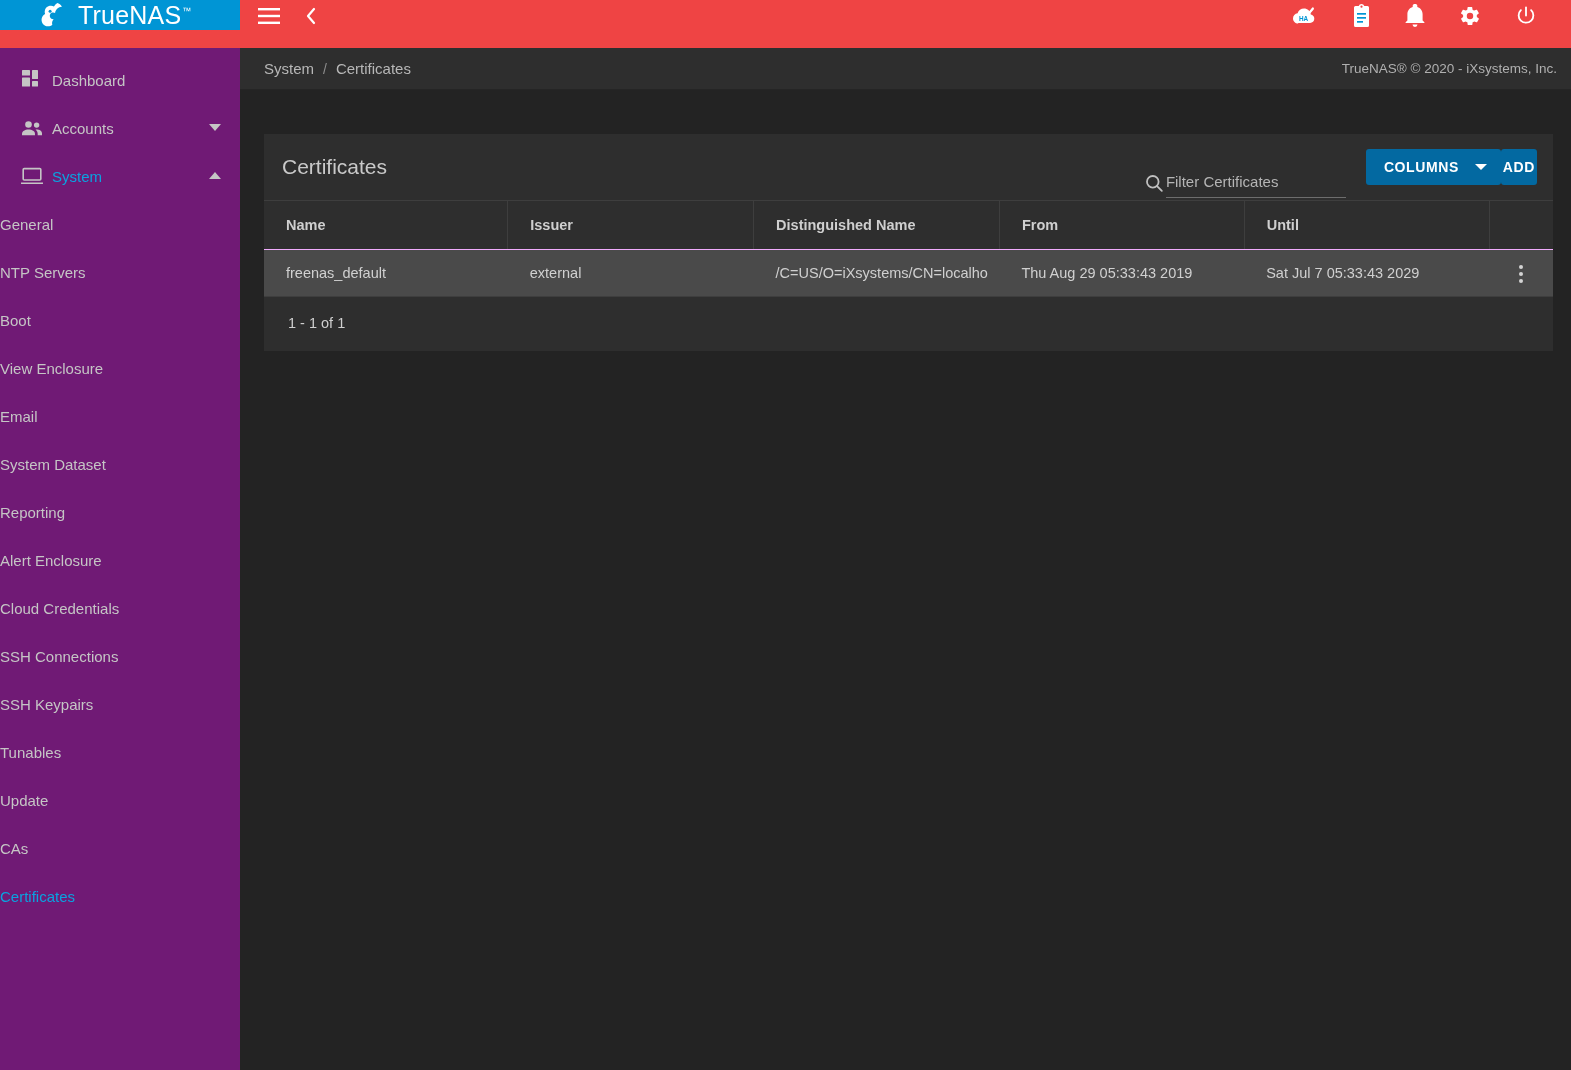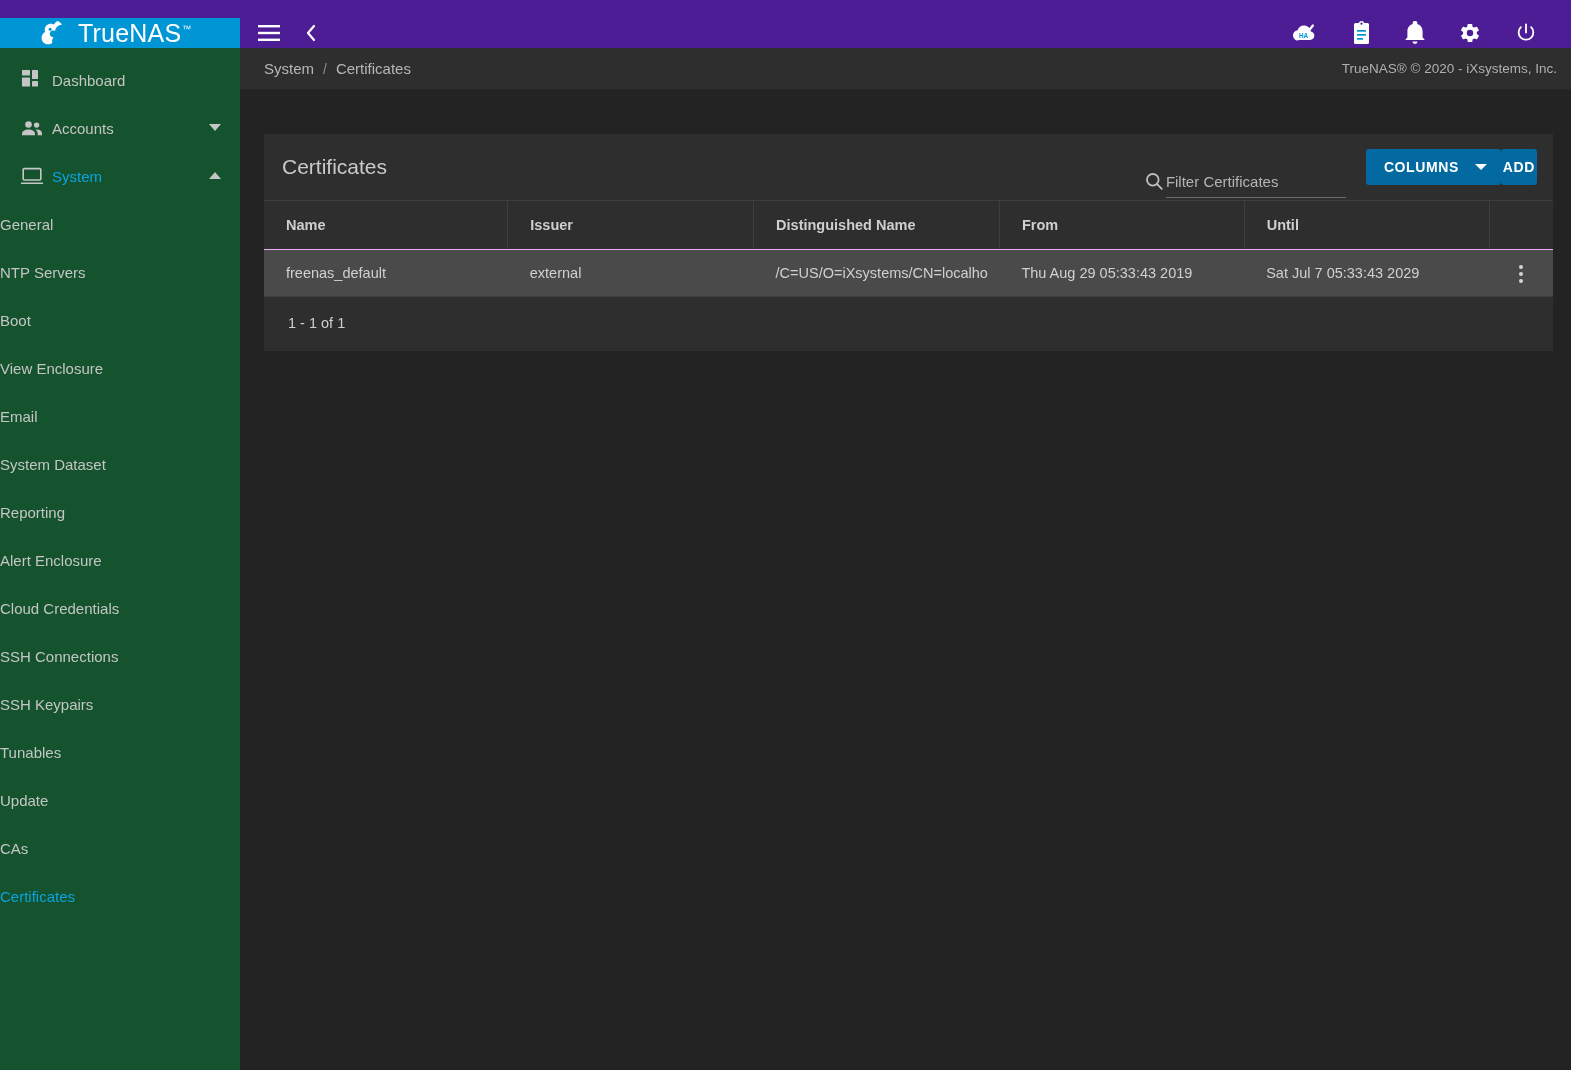--- a/index.html
+++ b/index.html
@@ -18,22 +18,22 @@
     height: 1070px;
     display: flex;
     flex-direction: column;
   }
 
   
   .topbar {
     height: 48px;
     flex: 0 0 48px;
     display: flex;
-    align-items: flex-end;
-    background: #4c1d95;
+    align-items: flex-start;
+    background: #ef4444;
   }
   .brand {
     width: 240px;
     flex: 0 0 240px;
     display: flex;
     align-items: center;
     padding-left: 38px;
     gap: 10px;
     background: #0095d5;
   }
@@ -74,21 +74,21 @@
   }
   .icon-btn svg { display: block; }
 
   
   .body-row { flex: 1 1 auto; display: flex; min-height: 0; }
 
   
   .sidebar {
     width: 240px;
     flex: 0 0 240px;
-    background: #14532d;
+    background: #701a75;
     overflow: hidden;
     padding-top: 8px;
   }
   .nav-item {
     height: 48px;
     display: flex;
     align-items: center;
     padding: 0 16px 0 12px;
     cursor: pointer;
     color: #c5c5c5;
@@ -161,21 +161,21 @@
   }
   .card-title {
     color: #c9c9c9;
     font-size: 21px;
     font-weight: 400;
   }
   .card-header-spacer { flex: 1 1 auto; }
 
   .filter-wrap {
     display: flex;
-    align-items: center;
+    align-items: flex-end;
     gap: 2px;
     margin-right: 20px;
     padding-bottom: 2px;
     margin-top: 36px;
   }
   .search-ico { color: #c0c0c0; display: flex; align-items: center; padding-bottom: 5px; }
   .filter-input {
     width: 180px;
     background: transparent;
     border: none;

